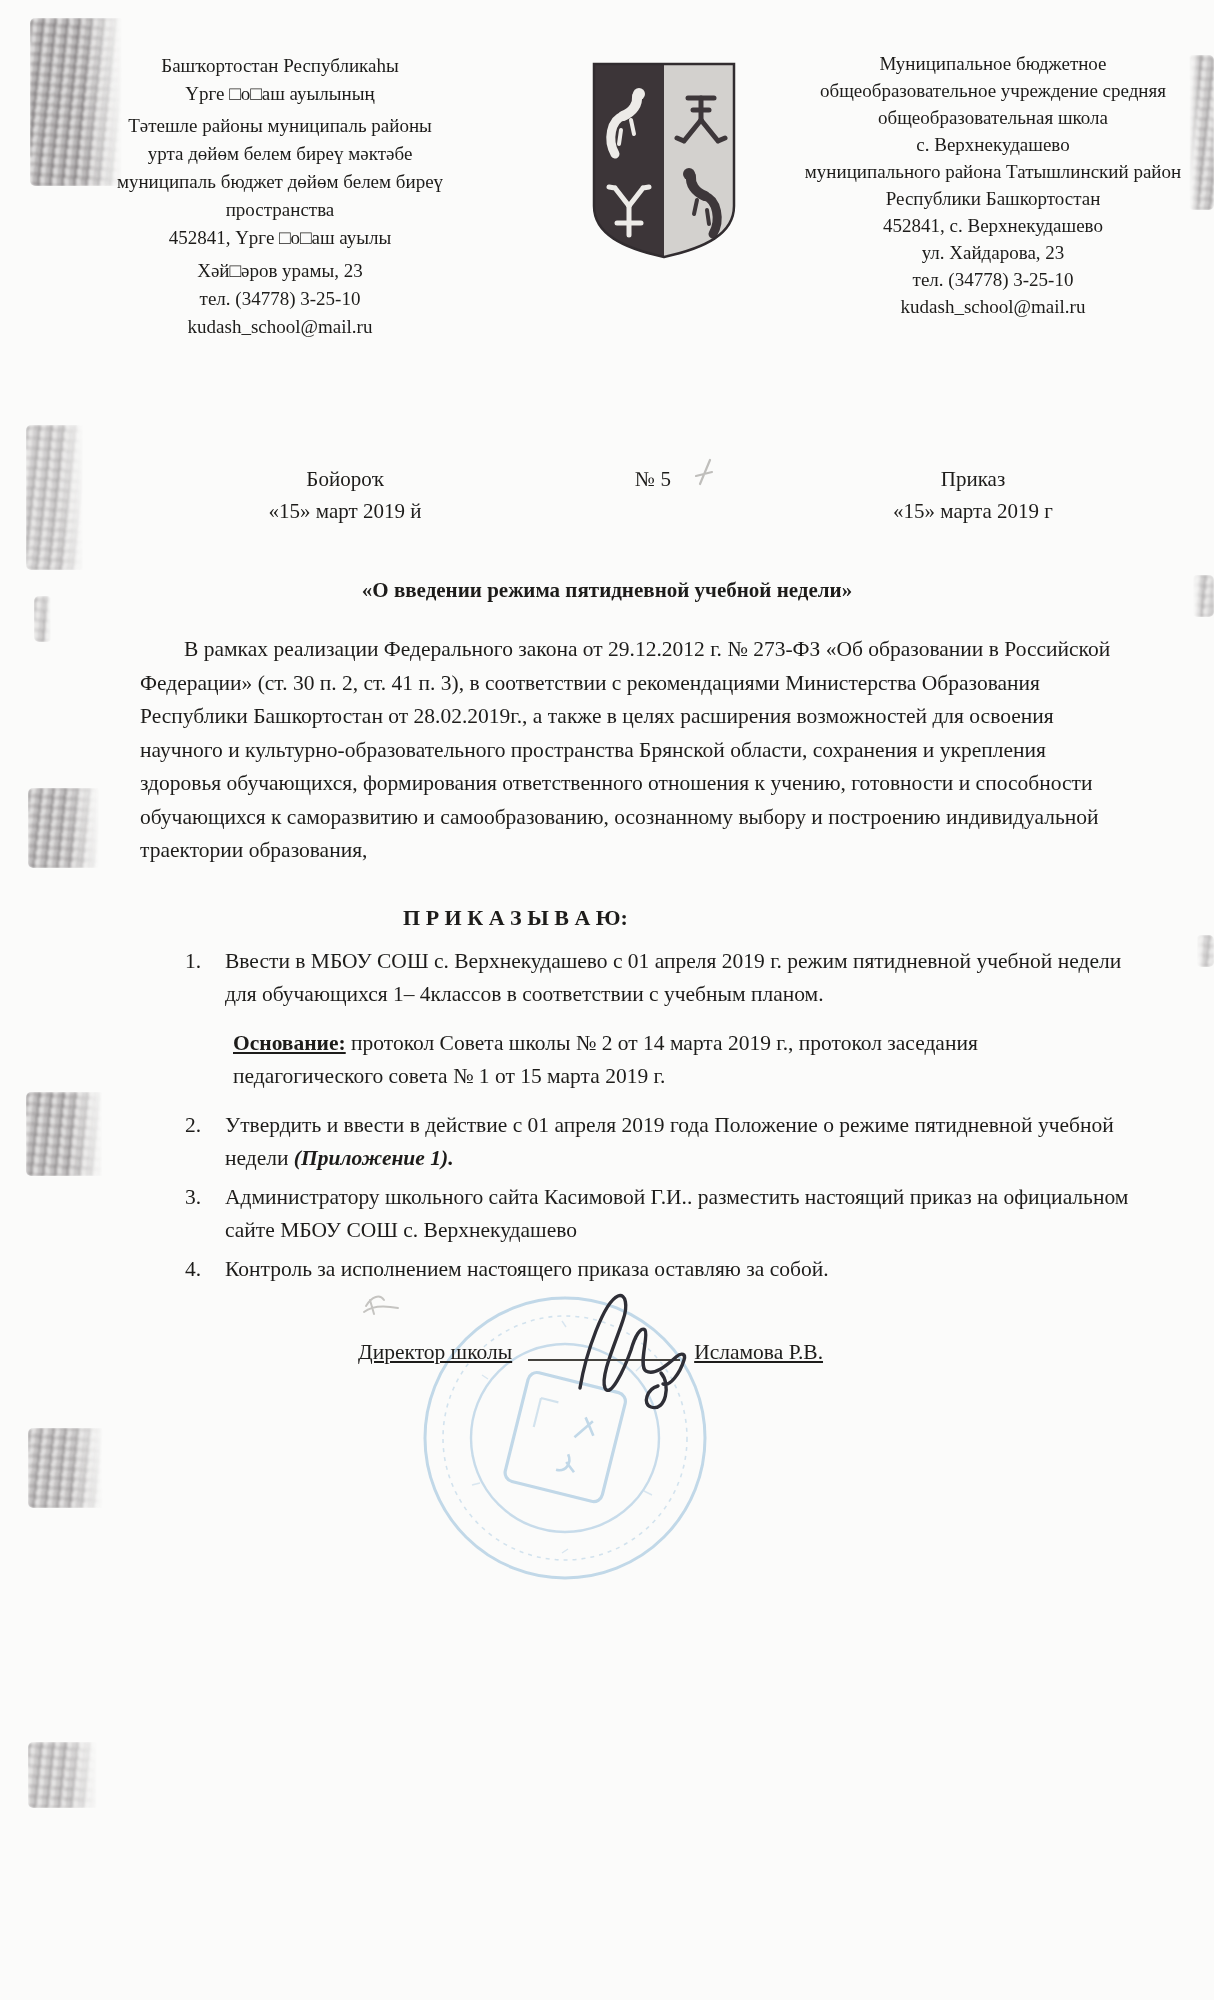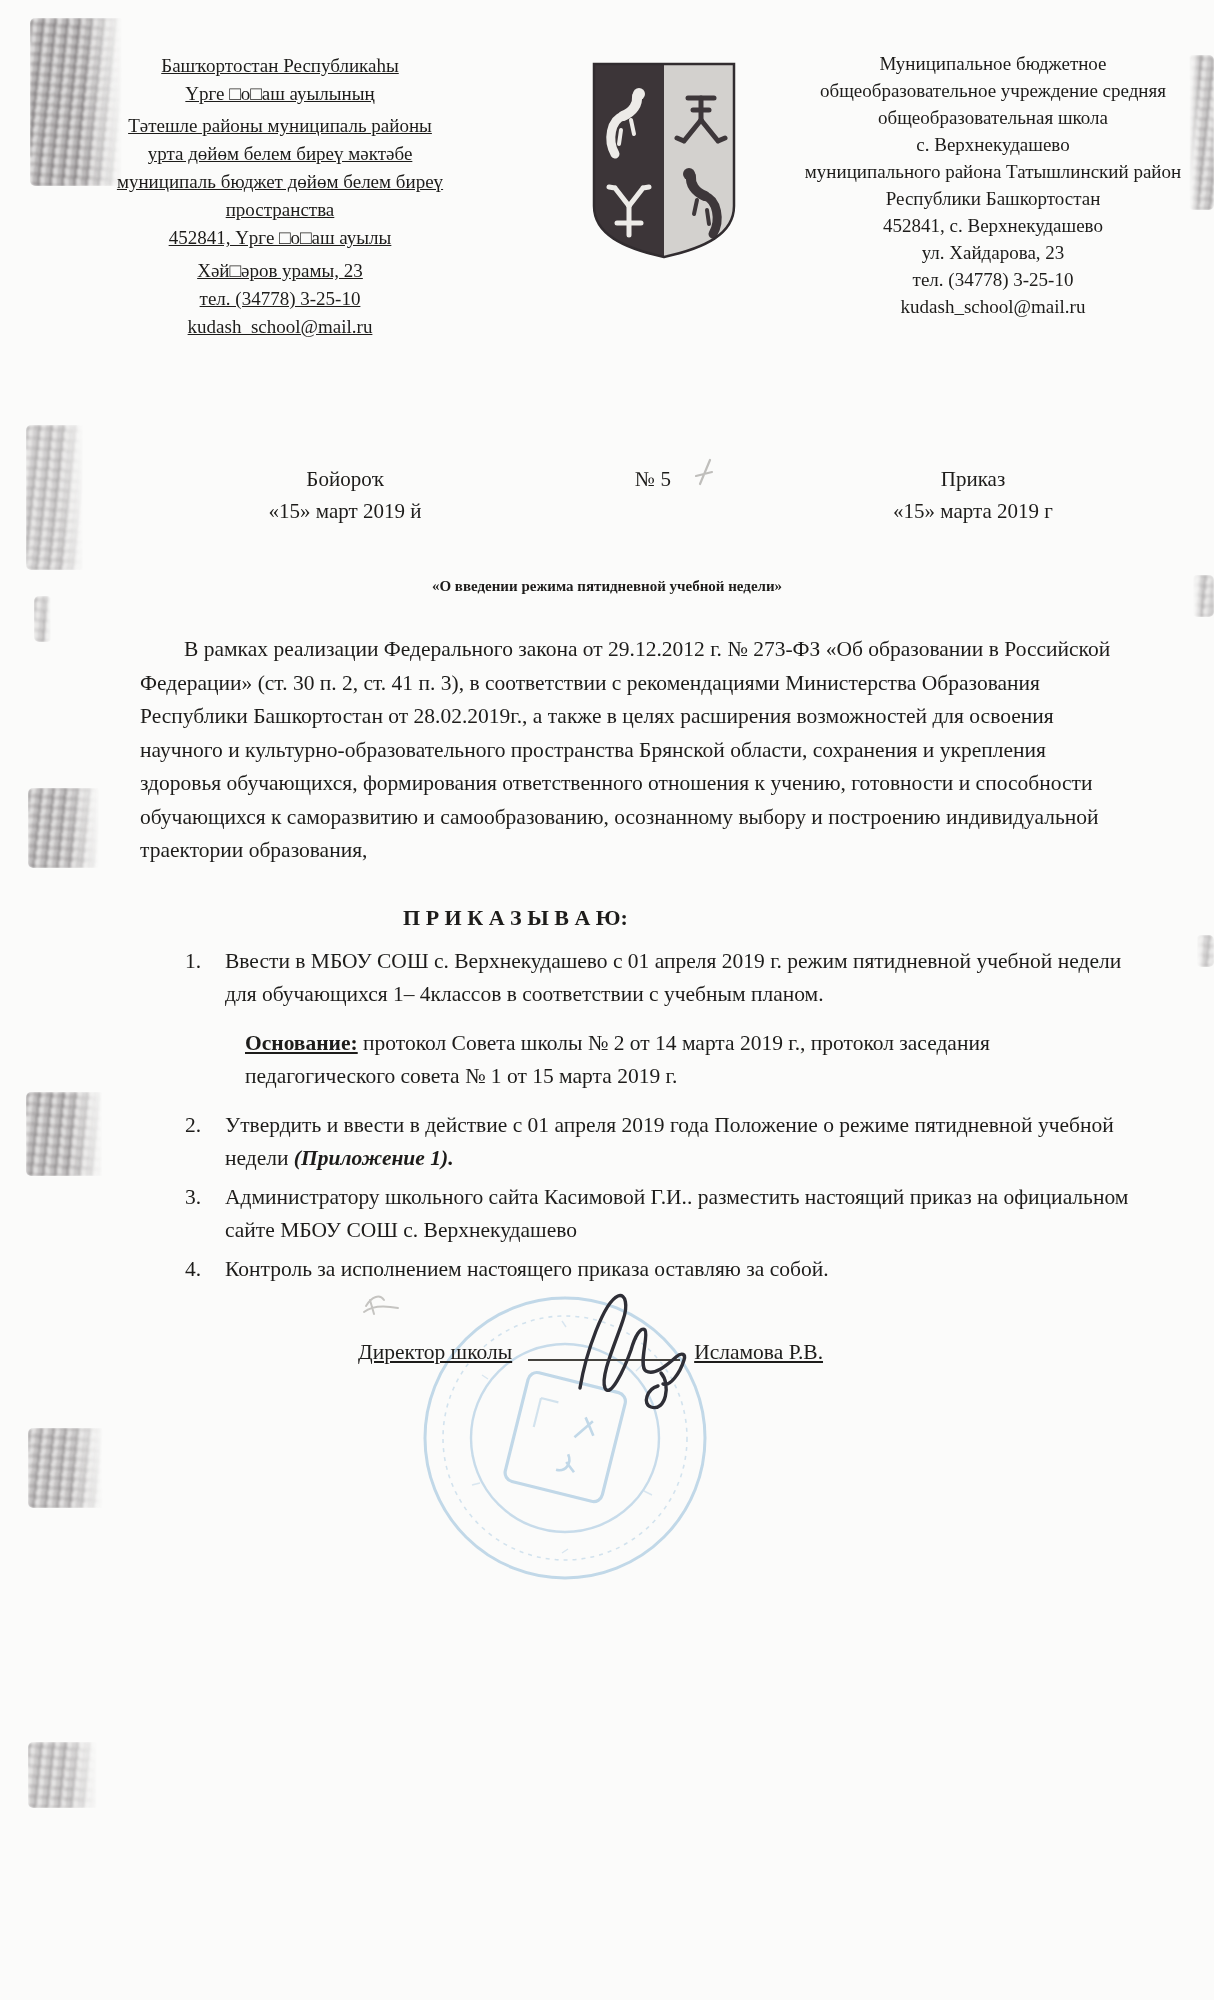--- a/index.html
+++ b/index.html
@@ -4,42 +4,42 @@
 <style>
   html,body{margin:0;padding:0;background:#e8e8e8;}
   .page{
     position:relative;width:1214px;height:2000px;margin:0 auto;
     background:#fbfbfa;overflow:hidden;
     font-family:"Liberation Serif","DejaVu Serif",serif;
     color:#1d1c1a;
   }
   
   .lh{position:absolute;text-align:center;font-size:19px;line-height:28px;}
-  .lh-left{left:105px;top:52px;width:350px;text-decoration:underline;}
+  .lh-left{left:105px;top:52px;width:350px;}
   .lh-right{left:758px;top:50px;width:470px;line-height:27px;}
   .lh div{white-space:nowrap;}
   .lh-right div{white-space:normal;}
   .emblem{position:absolute;left:588px;top:58px;width:152px;height:205px;filter:blur(.4px) contrast(.95);}
   
   .meta{position:absolute;top:463px;font-size:21px;line-height:32px;text-align:center;}
   .meta-left{left:225px;width:240px;}
   .meta-num{left:598px;width:110px;}
   .meta-right{left:848px;width:250px;}
   
   .doc-title{position:absolute;left:0;top:578px;width:1214px;text-align:center;
-    font-weight:bold;font-size:15px;}
+    font-weight:bold;font-size:21px;}
   .preamble{position:absolute;left:140px;top:633px;width:975px;
     font-size:21.5px;line-height:33.5px;text-indent:44px;text-align:left;}
   .resolution{position:absolute;left:0;top:905px;width:1031px;text-align:center;
     font-weight:bold;font-size:22px;}
   .olist{position:absolute;left:185px;top:945px;width:965px;font-size:21.5px;line-height:33px;}
   .oitem{display:flex;margin-bottom:6px;}
   .oitem .num{width:40px;flex:0 0 40px;}
   .oitem .txt{flex:1;}
-  .basis{margin:16px 0 16px 60px;width:900px;}
+  .basis{margin:16px 0 16px 48px;width:900px;}
   .basis b{text-decoration:underline;}
   .emph{font-weight:bold;font-style:italic;}
   
   .sig-row{position:absolute;left:358px;top:1340px;font-size:21.5px;z-index:3;display:flex;align-items:flex-end;text-decoration:underline;}
   .sig-line{display:inline-block;width:152px;height:16px;border-bottom:2px solid #45433f;margin:0 14px 4px 16px;}
   .sig-svg{position:absolute;left:572px;top:1288px;z-index:4;}
   .stamp{position:absolute;left:412px;top:1285px;z-index:1;filter:blur(.7px);opacity:.85;}
   .pen-mark{position:absolute;z-index:2;opacity:.55;filter:blur(.4px);}
   
   .smudge{position:absolute;z-index:5;border-radius:5px;filter:blur(1.3px);

